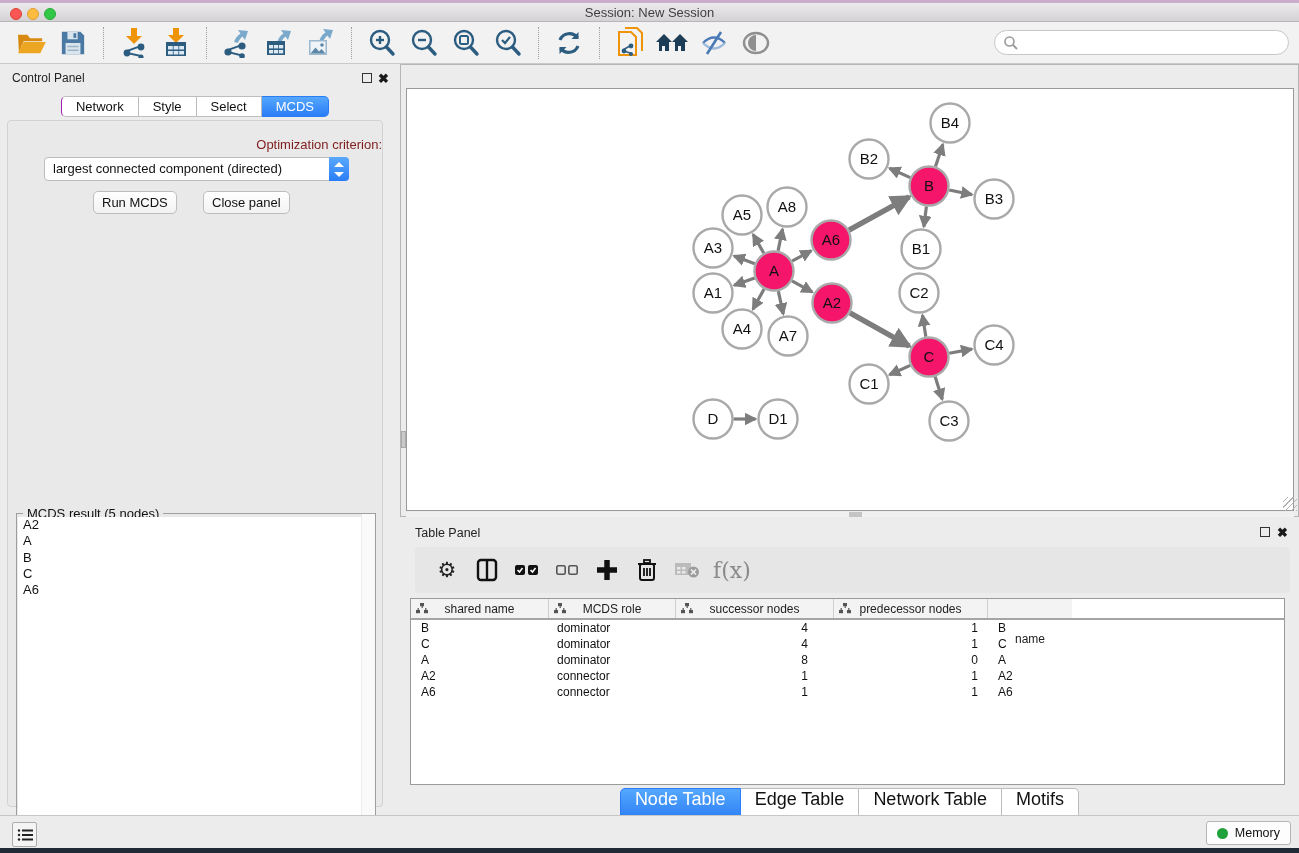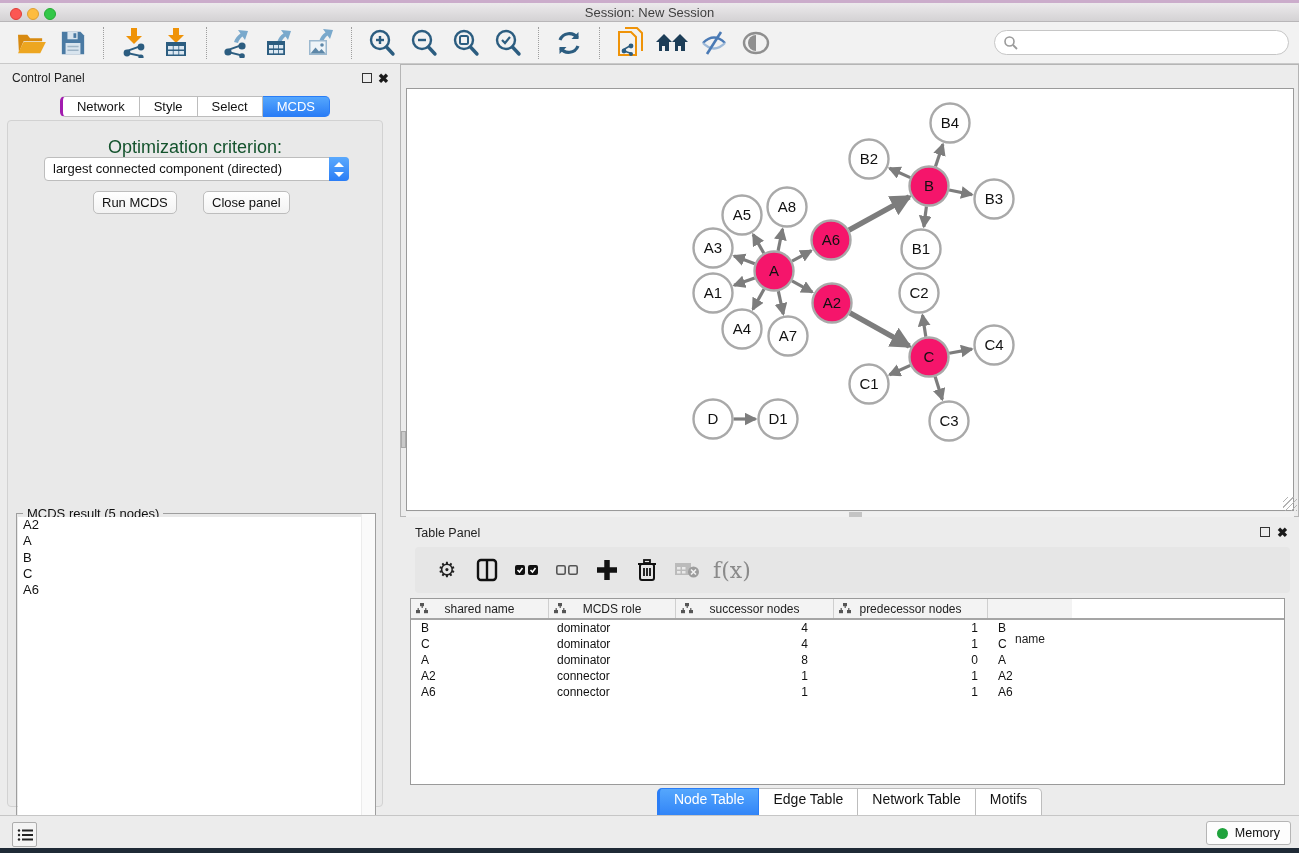--- a/index.html
+++ b/index.html
@@ -31,26 +31,26 @@
 
   
   #control-panel { left:0; top:64px; width:390px; height:751px; background:#ececec; }
   #cp-header { position:absolute; left:0; top:0; width:100%; height:28px; }
   #cp-title { position:absolute; left:12px; top:7px; font-size:12px; color:#222; }
   .float-icon { position:absolute; width:10px; height:10px; border:1.6px solid #333; top:9px; }
   .close-icon { position:absolute; top:7px; font-size:13px; font-weight:bold; color:#1a1a1a; }
   #cp-tabs { position:absolute; left:0; top:32px; width:100%; display:flex; justify-content:center; }
   .seg-tab { height:21px; line-height:19px; padding:0 14px; font-size:13px; background:#fff;
     border:1px solid #bdbdbd; border-left:none; color:#111; }
-  .seg-tab:first-child { border-left:3px solid #a21caf; border-radius:5px 0 0 5px;text-align:center; }
+  .seg-tab:first-child { border-left:1px solid #a21caf; border-radius:5px 0 0 5px;text-align:center; }
   .seg-tab:last-child { border-radius:0 5px 5px 0; }
   .seg-tab.active { background:linear-gradient(#55a7fd,#2a7df6); border-color:#2a7df6; color:#fff; }
   #cp-body { position:absolute; left:7px; top:56px; width:376px; height:687px;
     background:#e9e9e9; border:1px solid #d2d2d2; border-radius:4px; }
-  #opt-label { position:absolute; left:0; top:16px; width:100%; text-align:center; font-size:18px; color:#14532d; }
+  #opt-label { position:absolute; left:0; top:16px; width:100%; text-align:right; font-size:13px; color:#7f1d1d; }
   #criterion { position:absolute; left:36px; top:36px; width:305px; height:24px; background:#fff;
     border:1px solid #bdbdbd; border-radius:4px; font-size:13px; color:#111; line-height:22px; padding-left:8px; }
   #criterion .stepper { position:absolute; right:-1px; top:-1px; width:20px; height:24px; border-radius:0 4px 4px 0;
     background:linear-gradient(#5aa9fd,#2a7df6); }
   .chev-up { position:absolute; left:5px; top:5px; width:0; height:0; border-left:5px solid transparent;
     border-right:5px solid transparent; border-bottom:5px solid #fff; }
   .chev-down { position:absolute; left:5px; bottom:4px; width:0; height:0; border-left:5px solid transparent;
     border-right:5px solid transparent; border-top:5px solid #fff; }
   .cp-btn { position:absolute; top:70px; height:23px; background:linear-gradient(#ffffff,#f2f2f2);
     border:1px solid #bdbdbd; border-radius:5px; font-size:13px; color:#111; padding:0 8px; line-height:21px; }
@@ -95,21 +95,21 @@
   .th.no-border { border-right:none; }
   .tbl-filler { flex:1; background:#fff; }
   .tr { display:flex; height:16px; }
   .td { font-size:12px; color:#111; line-height:16px; white-space:nowrap; overflow:hidden; }
   .td.l0 { padding-left:10px; } .td.l1 { padding-left:8px; }
   .td.num { text-align:right; }
   .td.pr26 { padding-right:26px; } .td.pr10 { padding-right:10px; }
   .td.l4 { padding-left:10px; }
 
   #tbl-tabs { position:absolute; left:0; top:271px; width:100%; display:flex; justify-content:center; }
-  #tbl-tabs .seg-tab { font-size:14px; height:34px; line-height:20px; }
+  #tbl-tabs .seg-tab { font-size:18px; height:34px; line-height:20px; }
 
   
   #status-bar { left:0; top:815px; width:1299px; height:33px; background:#ececec; border-top:1px solid #c6c6c6; }
   #list-btn { position:absolute; left:12px; top:6px; width:25px; height:25px; background:#f4f4f4;
     border:1px solid #adadad; border-radius:2px; display:flex; align-items:center; justify-content:center; }
   #memory-btn { position:absolute; right:8px; top:5px; height:24px; background:#fdfdfd; border:1px solid #b5b5b5;
     border-radius:3px; display:flex; align-items:center; padding:0 10px; font-size:12.5px; color:#111; }
   #memory-dot { width:11px; height:11px; border-radius:50%; background:#1fa23c; margin-right:7px; }
 
   svg text { font-family:"Liberation Sans", sans-serif; }

